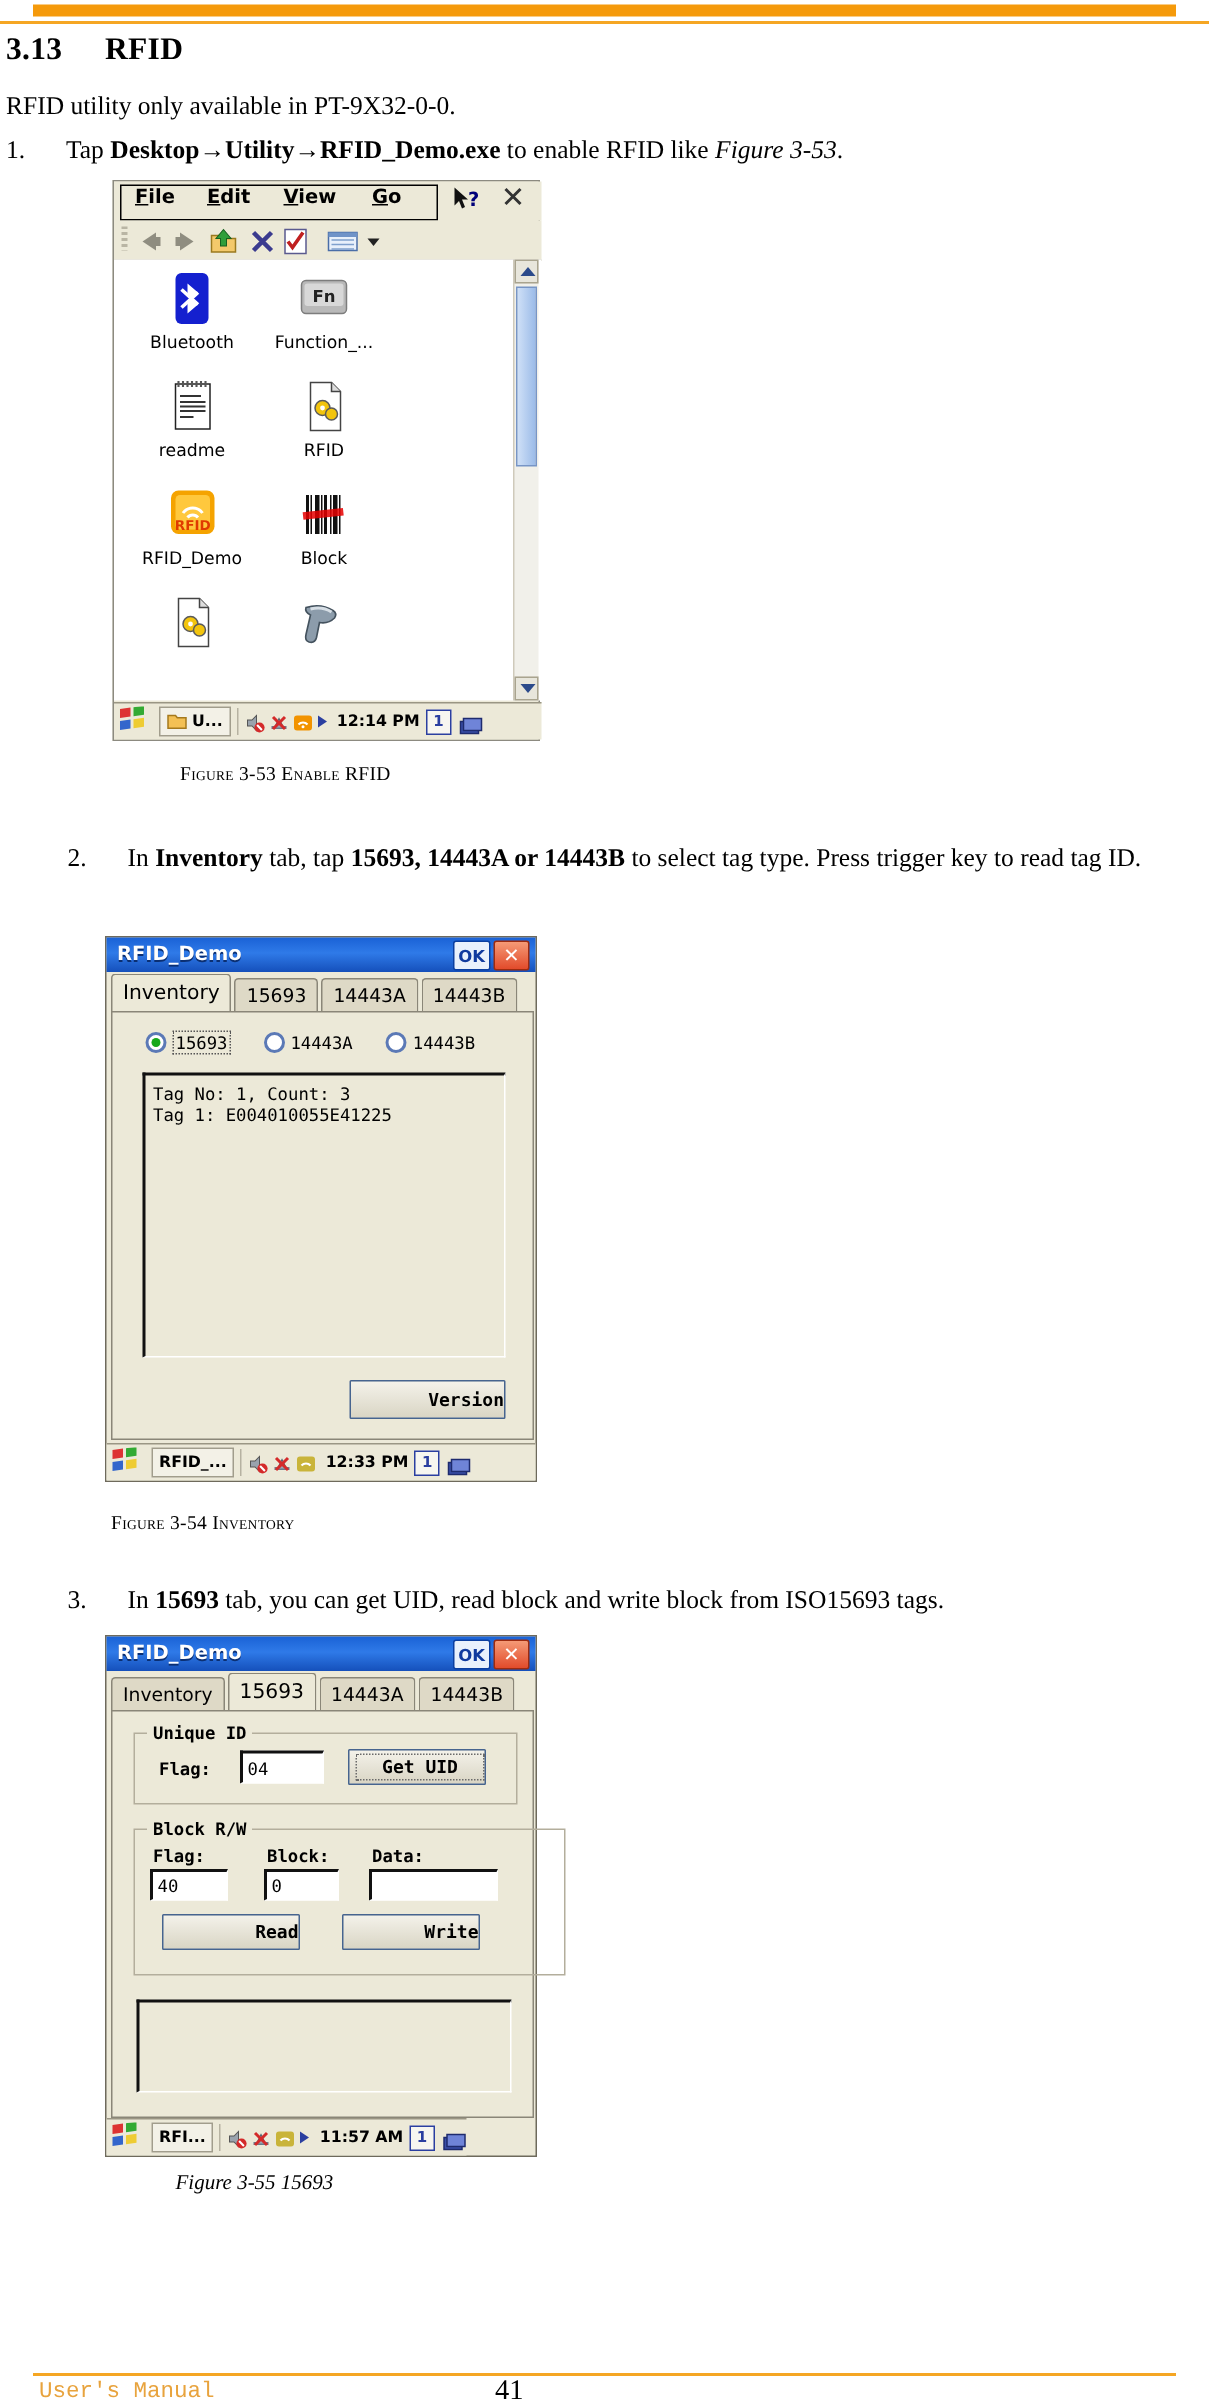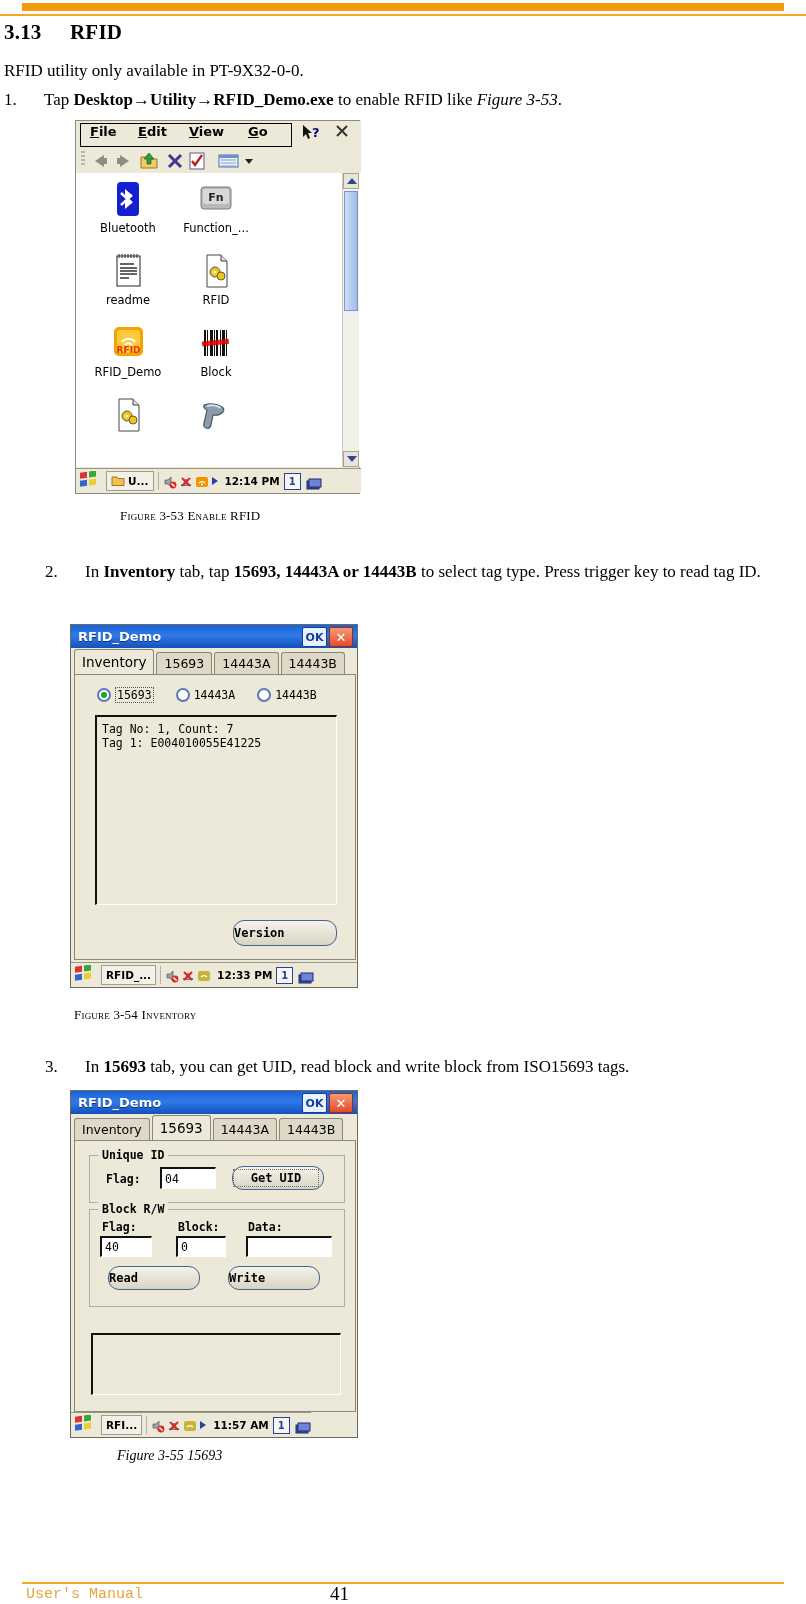--- a/index.html
+++ b/index.html
@@ -101,22 +101,22 @@
   .rdo.on::after{content:"";position:absolute;left:2px;top:2px;width:6px;height:6px;border-radius:50%;background:#17a81a;}
   .rdo-lbl{margin-right:22px;}
   .rdo-lbl.focus{border:1px dotted #555;padding:0 1px;}
 
   .txtarea{position:absolute;background:#ece9d8;border:1px solid #fff;
       border-top:2px solid #111;border-left:2px solid #111;box-sizing:border-box;}
   .txtarea .line{font-family:"DejaVu Sans Mono",monospace;font-size:11.5px;
       color:#000;white-space:pre;margin-left:5px;}
 
   .btn{position:absolute;background:linear-gradient(to bottom,#f4f2ea,#d9d5c4);
-      border:1px solid #46648f;border-radius:11px;box-sizing:border-box;
-      display:flex;align-items:center;justify-content:flex-start;
+      border:1px solid #46648f;border-radius:1px;box-sizing:border-box;
+      display:flex;align-items:center;justify-content:flex-end;
       font-family:"DejaVu Sans Mono",monospace;font-size:12px;color:#000;font-weight:bold;}
   .btn.dotted{border:1px solid #46648f;}
   .btn.dotted .inner{border:1px dotted #6a6a6a;width:calc(100% - 6px);height:calc(100% - 6px);
       display:flex;align-items:center;justify-content:center;}
 
   .grp{position:absolute;border:1px solid #b3ae9c;box-sizing:border-box;}
   .grp-t{position:absolute;top:-8px;left:8px;background:#ece9d8;padding:0 4px;
       font-family:"DejaVu Sans Mono",monospace;font-size:11.5px;font-weight:bold;}
   .fld-lbl{position:absolute;font-family:"DejaVu Sans Mono",monospace;font-size:11.5px;font-weight:bold;}
   .inp{position:absolute;background:#fff;border:1px solid #fff;border-top:2px solid #111;border-left:2px solid #111;
@@ -394,21 +394,21 @@
       <span class="rdo on"></span>
       <span class="rdo-lbl focus">15693</span>
       <span class="rdo"></span>
       <span class="rdo-lbl">14443A</span>
       <span class="rdo"></span>
       <span class="rdo-lbl" style="margin-right:0">14443B</span>
     </div>
 
     <div class="txtarea" style="left:20px;top:40px;width:242px;height:190px;">
       <div style="padding-top:5px;">
-        <div class="line">Tag No: 1, Count: 7</div>
+        <div class="line">Tag No: 1, Count: 3</div>
         <div class="line">Tag 1: E004010055E41225</div>
       </div>
     </div>
 
     <div class="btn" style="left:158px;top:245px;width:104px;height:26px;">
       <span>Version</span>
     </div>
   </div>
 
   <div class="taskbar" style="width:286px;">
@@ -482,21 +482,21 @@
       <span class="grp-t">Unique ID</span>
       <span class="fld-lbl" style="left:16px;top:16px;">Flag:</span>
       <div class="inp" style="left:70px;top:11px;width:56px;height:22px;">
         <span>04</span>
       </div>
       <div class="btn dotted" style="left:142px;top:10px;width:92px;height:24px;">
         <span class="inner">Get UID</span>
       </div>
     </div>
 
-    <div class="grp" style="left:14px;top:68px;width:256px;height:98px;">
+    <div class="grp" style="left:14px;top:78px;width:288px;height:98px;">
       <span class="grp-t">Block R/W</span>
       <span class="fld-lbl" style="left:12px;top:10px;">Flag:</span>
       <span class="fld-lbl" style="left:88px;top:10px;">Block:</span>
       <span class="fld-lbl" style="left:158px;top:10px;">Data:</span>
       <div class="inp" style="left:10px;top:26px;width:52px;height:21px;">
         <span>40</span>
       </div>
       <div class="inp" style="left:86px;top:26px;width:50px;height:21px;">
         <span>0</span>
       </div>

